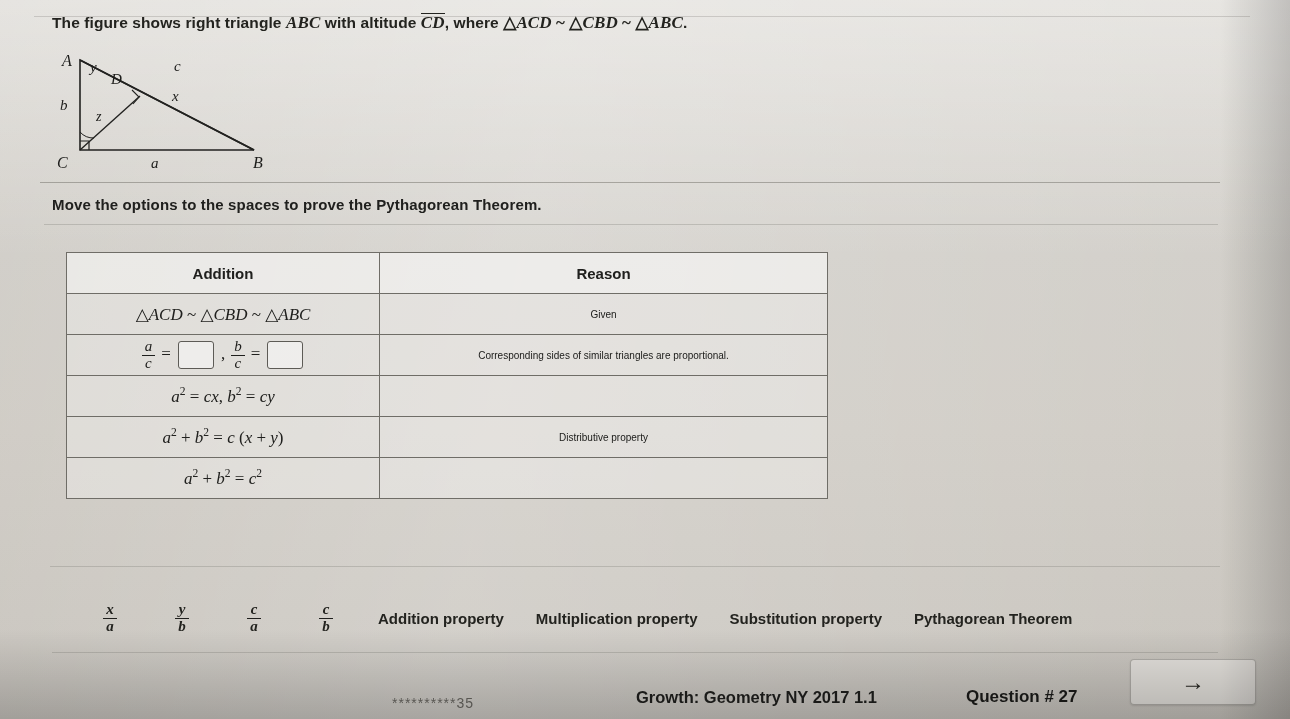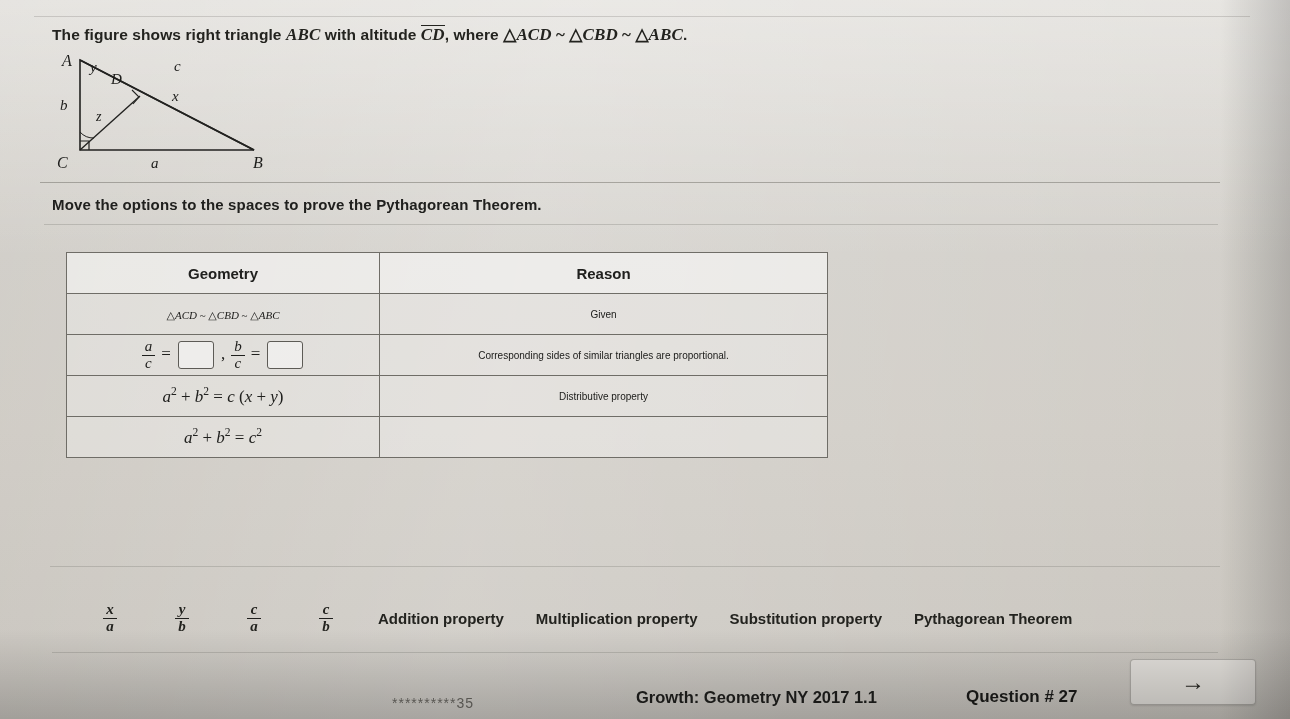--- a/index.html
+++ b/index.html
@@ -47,21 +47,21 @@
   .rule {
     position: absolute;
     height: 1px;
     background: rgba(120,118,112,0.55);
   }
 
   
   .prompt {
     position: absolute;
     left: 52px;
-    top: 24px;
+    top: 12px;
     width: 1130px;
     font-size: 15.5px;
     line-height: 1.25;
     letter-spacing: 0.1px;
     font-weight: 600;
     color: #23231f;
   }
   .prompt .it { font-family: "Liberation Serif", serif; font-style: italic; font-weight: 700; font-size: 17px; }
   .prompt .ser { font-family: "Liberation Serif", serif; font-weight: 700; font-size: 17px; }
   .ovl { border-top: 1.5px solid #23231f; padding-top: 0px; display: inline-block; line-height: 1.05; }
@@ -132,21 +132,21 @@
   .blank-box {
     display: inline-block;
     width: 34px;
     height: 26px;
     border: 1.4px solid #5d5b56;
     border-radius: 3px;
     background: rgba(255,255,255,0.45);
     vertical-align: middle;
     margin: 0 3px;
   }
-  .tri { font-family: "Liberation Serif", serif; font-size: 11px; }
+  .tri { font-family: "Liberation Serif", serif; font-size: 17px; }
 
   
   .options {
     position: absolute;
     left: 74px;
     top: 588px;
     width: 1140px;
     height: 60px;
     display: flex;
     align-items: center;
@@ -257,21 +257,21 @@
       <text x="130" y="25" font-family="Liberation Serif, serif" font-style="italic" font-size="15" fill="#1d1d1b">c</text>
     </svg>
   </div>
 
   <div class="instruction">Move the options to the spaces to prove the Pythagorean Theorem.</div>
 
   <div class="table-wrap">
     <table class="proof">
       <thead>
         <tr>
-          <th>Geometry</th>
+          <th>Addition</th>
           <th>Reason</th>
         </tr>
       </thead>
       <tbody>
         <tr>
           <td class="stmt"><span class="tri">△<i>ACD</i> ~ △<i>CBD</i> ~ △<i>ABC</i></span></td>
           <td class="reason">Given</td>
         </tr>
         <tr>
           <td class="stmt">
@@ -285,20 +285,24 @@
             <span class="frac">
               <span class="num">b</span>
               <span class="den">c</span>
             </span>
             <span class="m">=</span>
             <span class="blank-box"></span>
           </td>
           <td class="reason">Corresponding sides of similar triangles are proportional.</td>
         </tr>
         <tr>
+          <td class="stmt"><span class="m"><i>a</i><sup>2</sup> = <i>cx</i>, <i>b</i><sup>2</sup> = <i>cy</i></span></td>
+          <td class="reason"></td>
+        </tr>
+        <tr>
           <td class="stmt"><span class="m"><i>a</i><sup>2</sup> + <i>b</i><sup>2</sup> = <i>c</i> (<i>x</i> + <i>y</i>)</span></td>
           <td class="reason">Distributive property</td>
         </tr>
         <tr>
           <td class="stmt"><span class="m"><i>a</i><sup>2</sup> + <i>b</i><sup>2</sup> = <i>c</i><sup>2</sup></span></td>
           <td class="reason"></td>
         </tr>
       </tbody>
     </table>
   </div>

